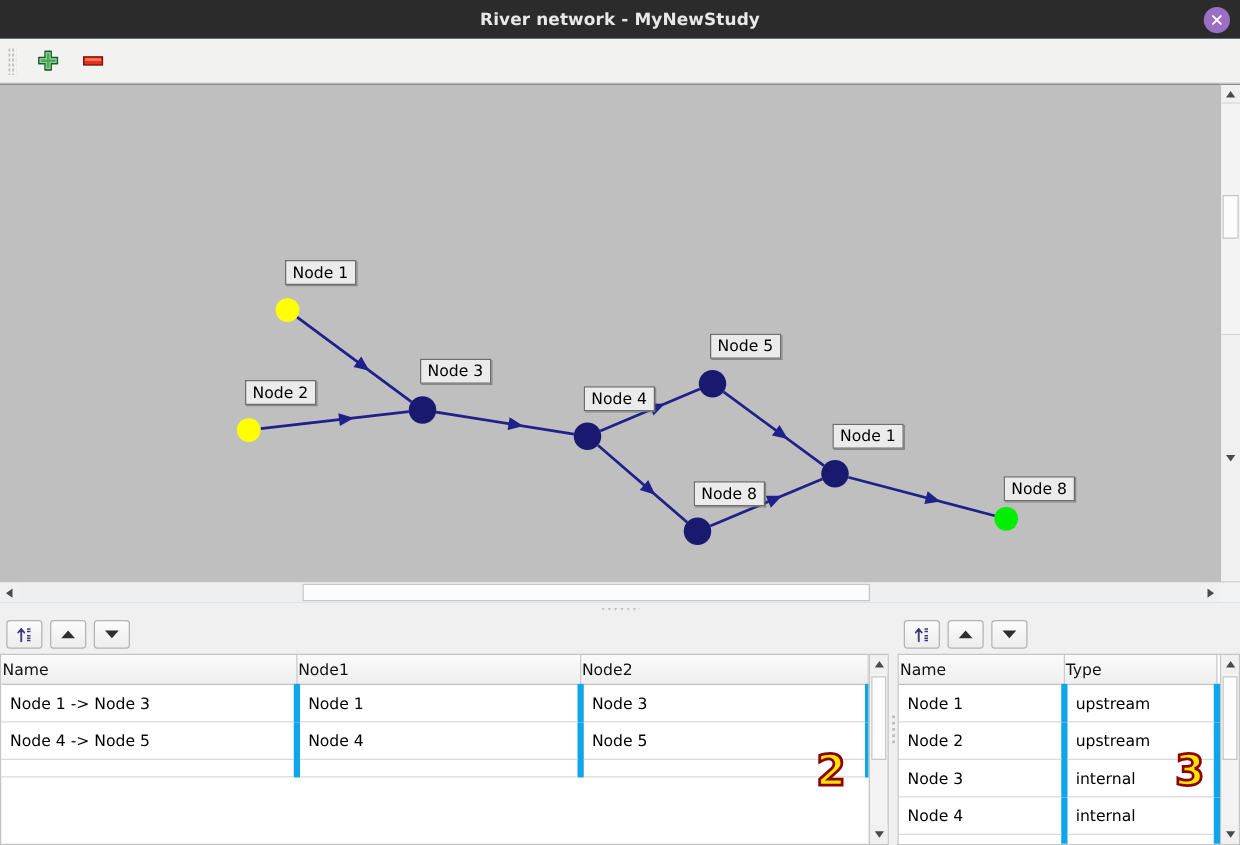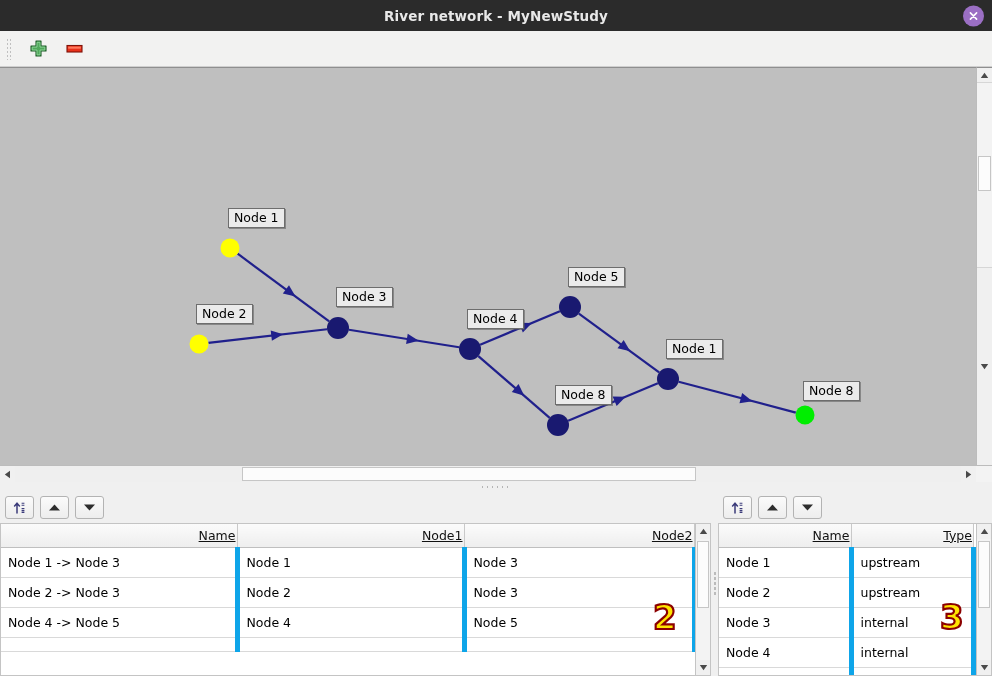--- a/index.html
+++ b/index.html
@@ -205,23 +205,22 @@
     font-size: 12.5px;
     color: #000;
   }
   table.grid th {
     background: linear-gradient(#fbfbfb, #eeeeee);
     border-right: 1px solid #c9c9c9;
     border-bottom: 1px solid #bfbfbf;
     font-weight: normal;
     font-size: 12.5px;
     height: 23px;
-    text-align: right;
+    text-align: left;
     color: #111;
-    text-decoration: underline;
   }
   table.grid td {
     border-right: 5px solid #0ea5e9;
     border-bottom: 1px solid #d9d9d9;
     height: 30px;
     padding: 0 0 0 7px;
     background: #fff;
     white-space: nowrap;
     overflow: hidden;
   }
@@ -414,25 +413,20 @@
                 <th>Node2</th>
               </tr>
             </thead>
             <tbody id="reaches-body">
                 <tr>
                   <td>Node 1 -&gt; Node 3</td>
                   <td>Node 1</td>
                   <td>Node 3</td>
                 </tr>
                 <tr>
-                  <td>Node 2 -&gt; Node 3</td>
-                  <td>Node 2</td>
-                  <td>Node 3</td>
-                </tr>
-                <tr>
                   <td>Node 4 -&gt; Node 5</td>
                   <td>Node 4</td>
                   <td>Node 5</td>
                 </tr>
                 <tr class="filler">
                   <td></td>
                   <td></td>
                   <td></td>
                 </tr>
               </tbody>

